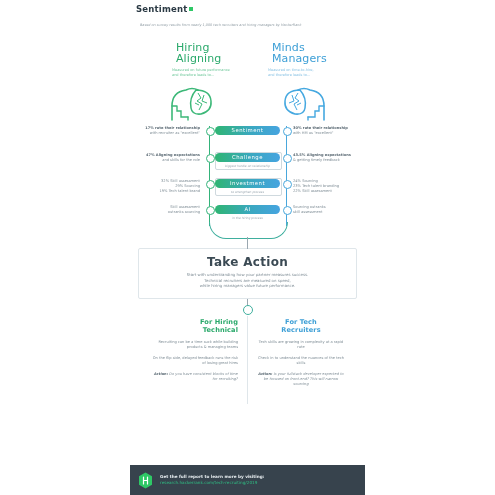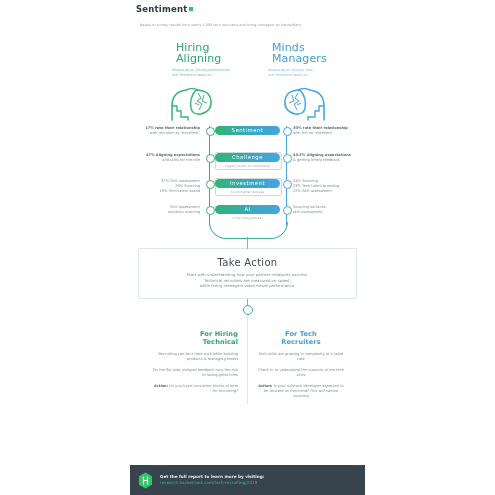--- a/index.html
+++ b/index.html
@@ -61,32 +61,32 @@
            font-size:3px;line-height:4px;color:#9aa7b0;font-style:italic;}
   .side{position:absolute;top:0;width:62px;font-size:3.6px;line-height:5px;}
   .side.l{left:8px;text-align:right;color:#7e8c95;}
   .side.r{left:163px;text-align:left;color:#7e8c95;}
   .side b{font-weight:bold;color:#5c6b75;}
   .box{position:absolute;left:85px;width:65px;border:.9px solid #cfd9de;border-radius:2px;background:#fff;}
 
   
   .takebox{margin:0 8px;border:.9px solid #dfe6ea;border-radius:2px;background:#ffffff;
            padding:8px 10px 9px 10px;text-align:center;}
-  .takebox h3{margin:0;font-size:10px;line-height:11px;font-weight:normal;color:#3b4a54;letter-spacing:.3px;}
+  .takebox h3{margin:0;font-size:12px;line-height:11px;font-weight:bold;color:#3b4a54;letter-spacing:.3px;}
   .takebox p{margin:4px 0 0 0;font-size:3.9px;line-height:5.6px;color:#7e8c95;}
 
   .stem2{position:relative;height:14px;}
   .stem2 .ln{position:absolute;left:117.4px;top:0;width:1.1px;height:8px;background:#9aa7b0;}
   .stem2 .node{position:absolute;left:113.4px;top:6px;width:8px;height:8px;border-radius:50%;
                background:#fff;border:1.2px solid #3faf9e;}
 
   
   .bcols{position:relative;margin-top:1px;height:96px;}
   .divider{position:absolute;left:117.4px;top:2px;width:.9px;height:88px;background:#dfe6ea;}
-  .bcol{position:absolute;top:16px;width:86px;}
+  .bcol{position:absolute;top:4px;width:86px;}
   .bcol.left{left:22px;text-align:right;}
   .bcol.right{left:128px;text-align:center;}
   .bcol h4{margin:0;font-size:6.6px;line-height:8px;font-weight:bold;letter-spacing:.1px;}
   .bcol.left h4{color:#2aa96b;}
   .bcol.right h4{color:#3d9fd6;}
   .bcol p{margin:6px 0 0 0;font-size:3.6px;line-height:5px;color:#7e8c95;}
   .bcol p.act b{color:#5c6b75;font-style:italic;}
   .bcol p i{font-style:italic;}
 
   

